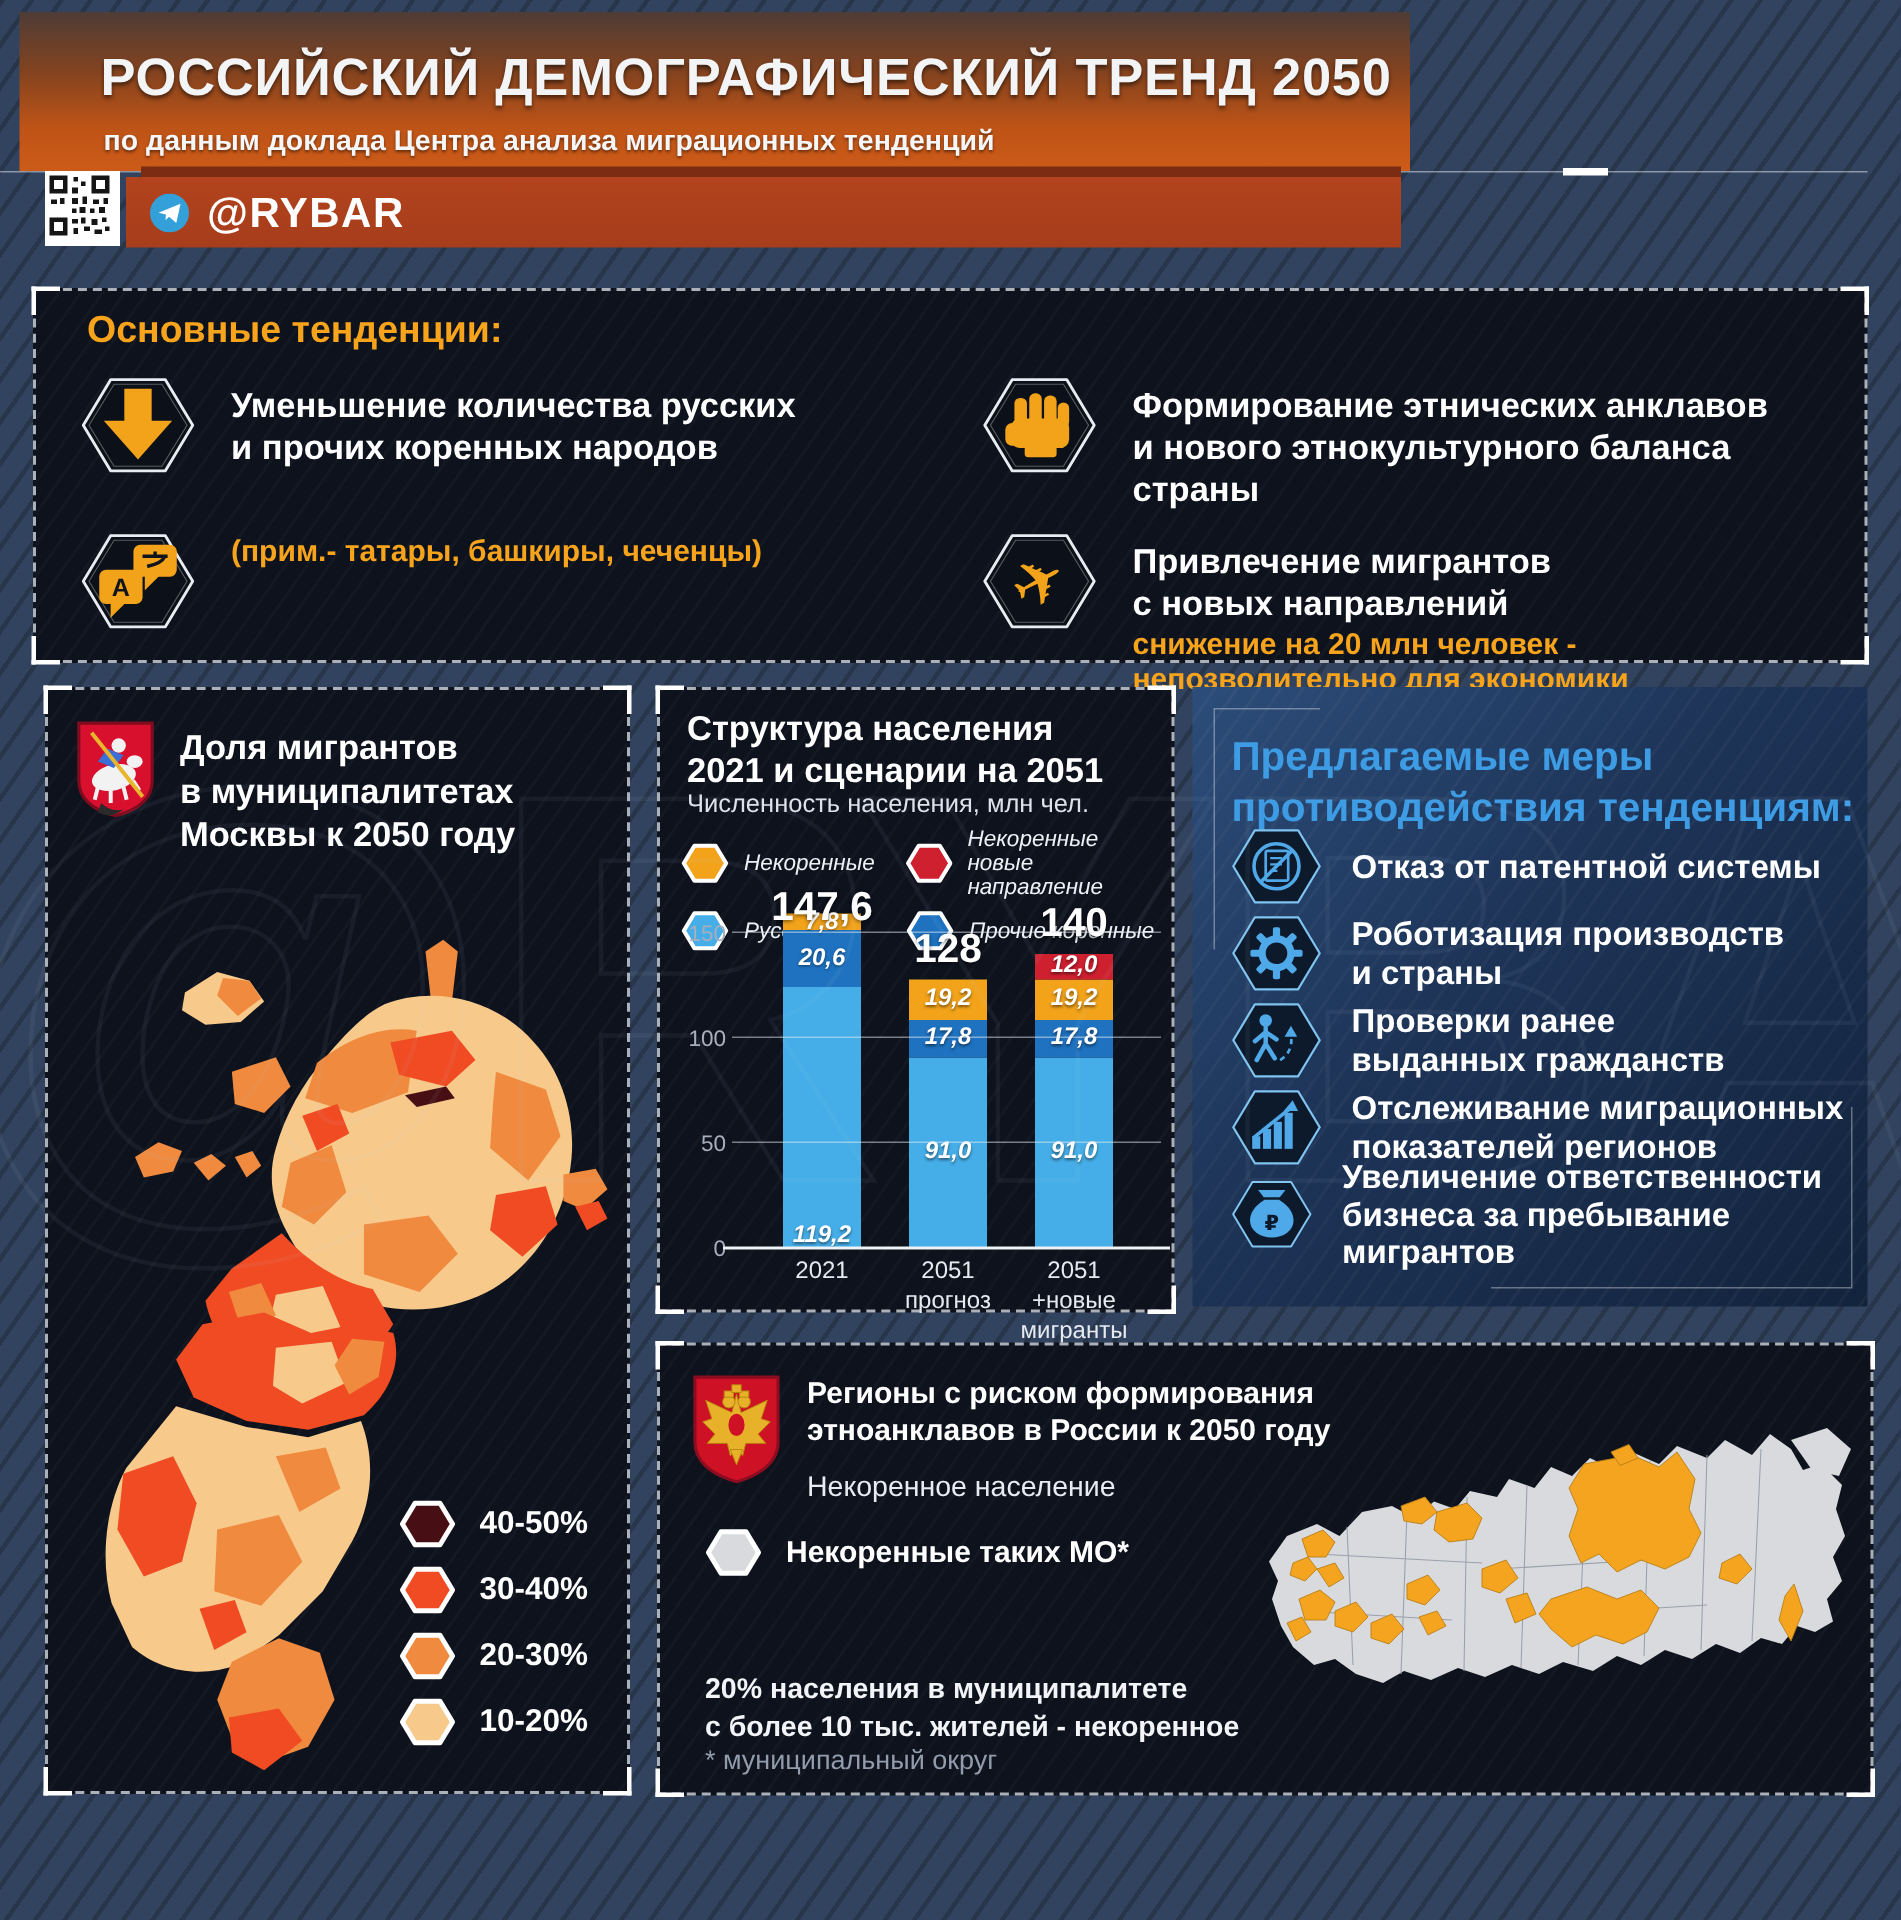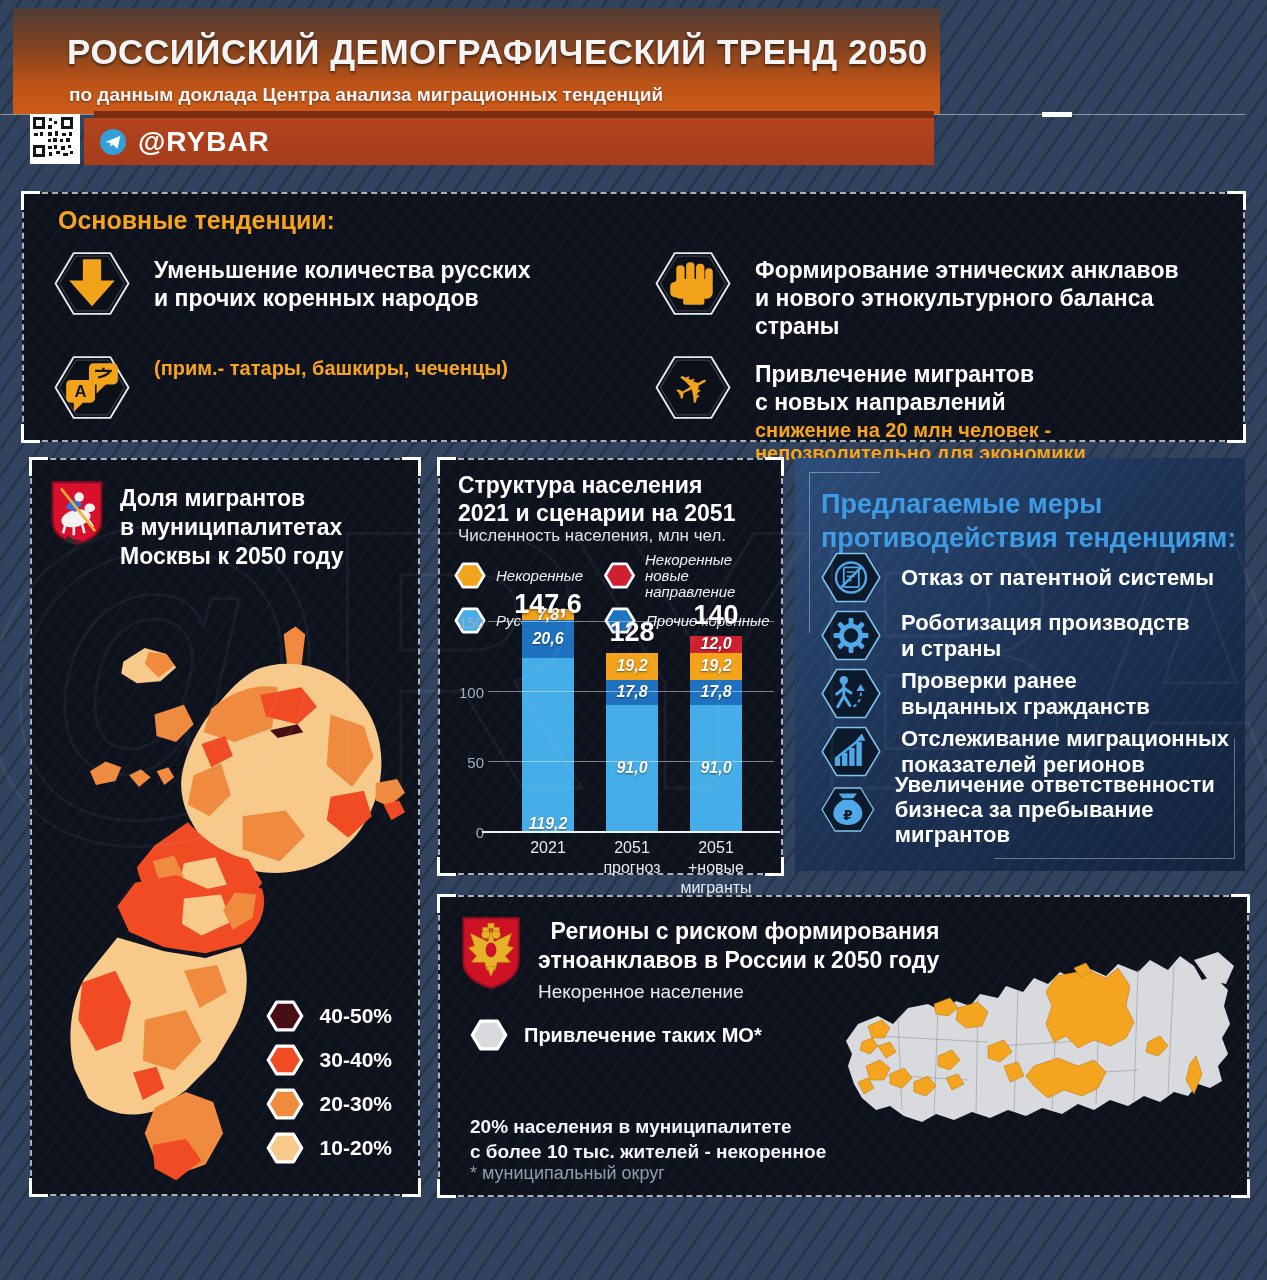--- a/index.html
+++ b/index.html
@@ -100,21 +100,21 @@
   }
   .measures .frame1{position:absolute;left:14px;top:14px;width:70px;height:160px;border-left:1px solid rgba(255,255,255,0.35);border-top:1px solid rgba(255,255,255,0.35);}
   .measures .frame2{position:absolute;right:10px;bottom:12px;width:240px;height:120px;border-right:1px solid rgba(255,255,255,0.35);border-bottom:1px solid rgba(255,255,255,0.35);}
   .measures .heading{position:absolute;left:26px;top:14px;font-size:27px;font-weight:bold;color:#3d9ce4;line-height:1.25;margin-top:16px;}
   .mrows{position:absolute;left:26px;top:92px;right:10px;display:flex;flex-direction:column;gap:3px;}
   .measure-item{display:flex;align-items:center;gap:20px;height:55px;}
   .measure-item .txt{font-size:22px;font-weight:bold;color:#fff;line-height:1.15;}
   
   .russia{left:438px;top:895px;width:807px;height:298px;}
   .russia .coa{position:absolute;left:20px;top:18px;}
-  .russia .ptitle{position:absolute;left:98px;top:20px;font-size:23px;font-weight:bold;color:#fff;line-height:1.25;text-align:right;}
+  .russia .ptitle{position:absolute;left:98px;top:20px;font-size:20px;font-weight:bold;color:#fff;line-height:1.25;}
   .russia .psub{position:absolute;left:98px;top:84px;font-size:19px;color:#e8ebf1;}
   .rlegend{position:absolute;left:30px;top:122px;display:flex;flex-direction:column;gap:12px;}
   .rlegend .li{display:flex;align-items:center;gap:16px;}
   .rlegend .lbl{font-size:20px;font-weight:bold;color:#fff;line-height:1.15;}
   .russia .note{position:absolute;left:30px;top:218px;font-size:19px;font-weight:bold;color:#f2f4f8;line-height:1.3;}
   .russia .footnote{position:absolute;left:30px;top:266px;font-size:18px;color:#939cac;}
   .russia .map{position:absolute;left:398px;top:48px;}
 </style>
 </head>
 <body>
@@ -533,21 +533,21 @@
     </svg>
     <div class="ptitle t">Регионы с риском формирования
 этноанклавов в России к 2050 году</div>
     <div class="psub">Некоренное население</div>
 
     <div class="rlegend">
       <div class="li">
         <svg width="38" height="32" viewBox="0 0 100 88">
             <polygon points="4,44 27,6 73,6 96,44 73,82 27,82" stroke="#fff" stroke-width="9" stroke-linejoin="round" fill="#d8dadd"></polygon>
           </svg>
-        <span class="lbl t">Привлечение таких МО*</span>
+        <span class="lbl t">Некоренные таких МО*</span>
       </div>
     </div>
 
     <div class="note t">20% населения в муниципалитете
 с более 10 тыс. жителей - некоренное</div>
     <div class="footnote">*  муниципальный округ</div>
 
     <svg class="map" width="400" height="232" viewBox="0 0 400 230">
       <path d="M8,95 L20,78 40,70 55,78 70,62 90,58 105,66 118,55 132,60 142,48 160,52 168,40 185,46 196,32 210,38 222,26 238,34 250,22 268,30 280,18 300,26 312,14 330,24 342,10 356,20 364,34 376,30 390,44 386,60 392,78 384,92 390,108 380,120 384,135 372,142 360,138 350,150 336,146 322,156 306,150 290,160 272,154 256,164 240,158 224,168 204,162 188,170 170,164 152,172 134,166 116,174 98,168 84,176 66,170 52,160 38,164 24,152 16,138 10,120 14,108 Z" fill="#d8dadd"></path>
       <polygon points="366,56 378,48 384,68 378,94 368,112 362,94 366,76" fill="#d8dadd"></polygon>

